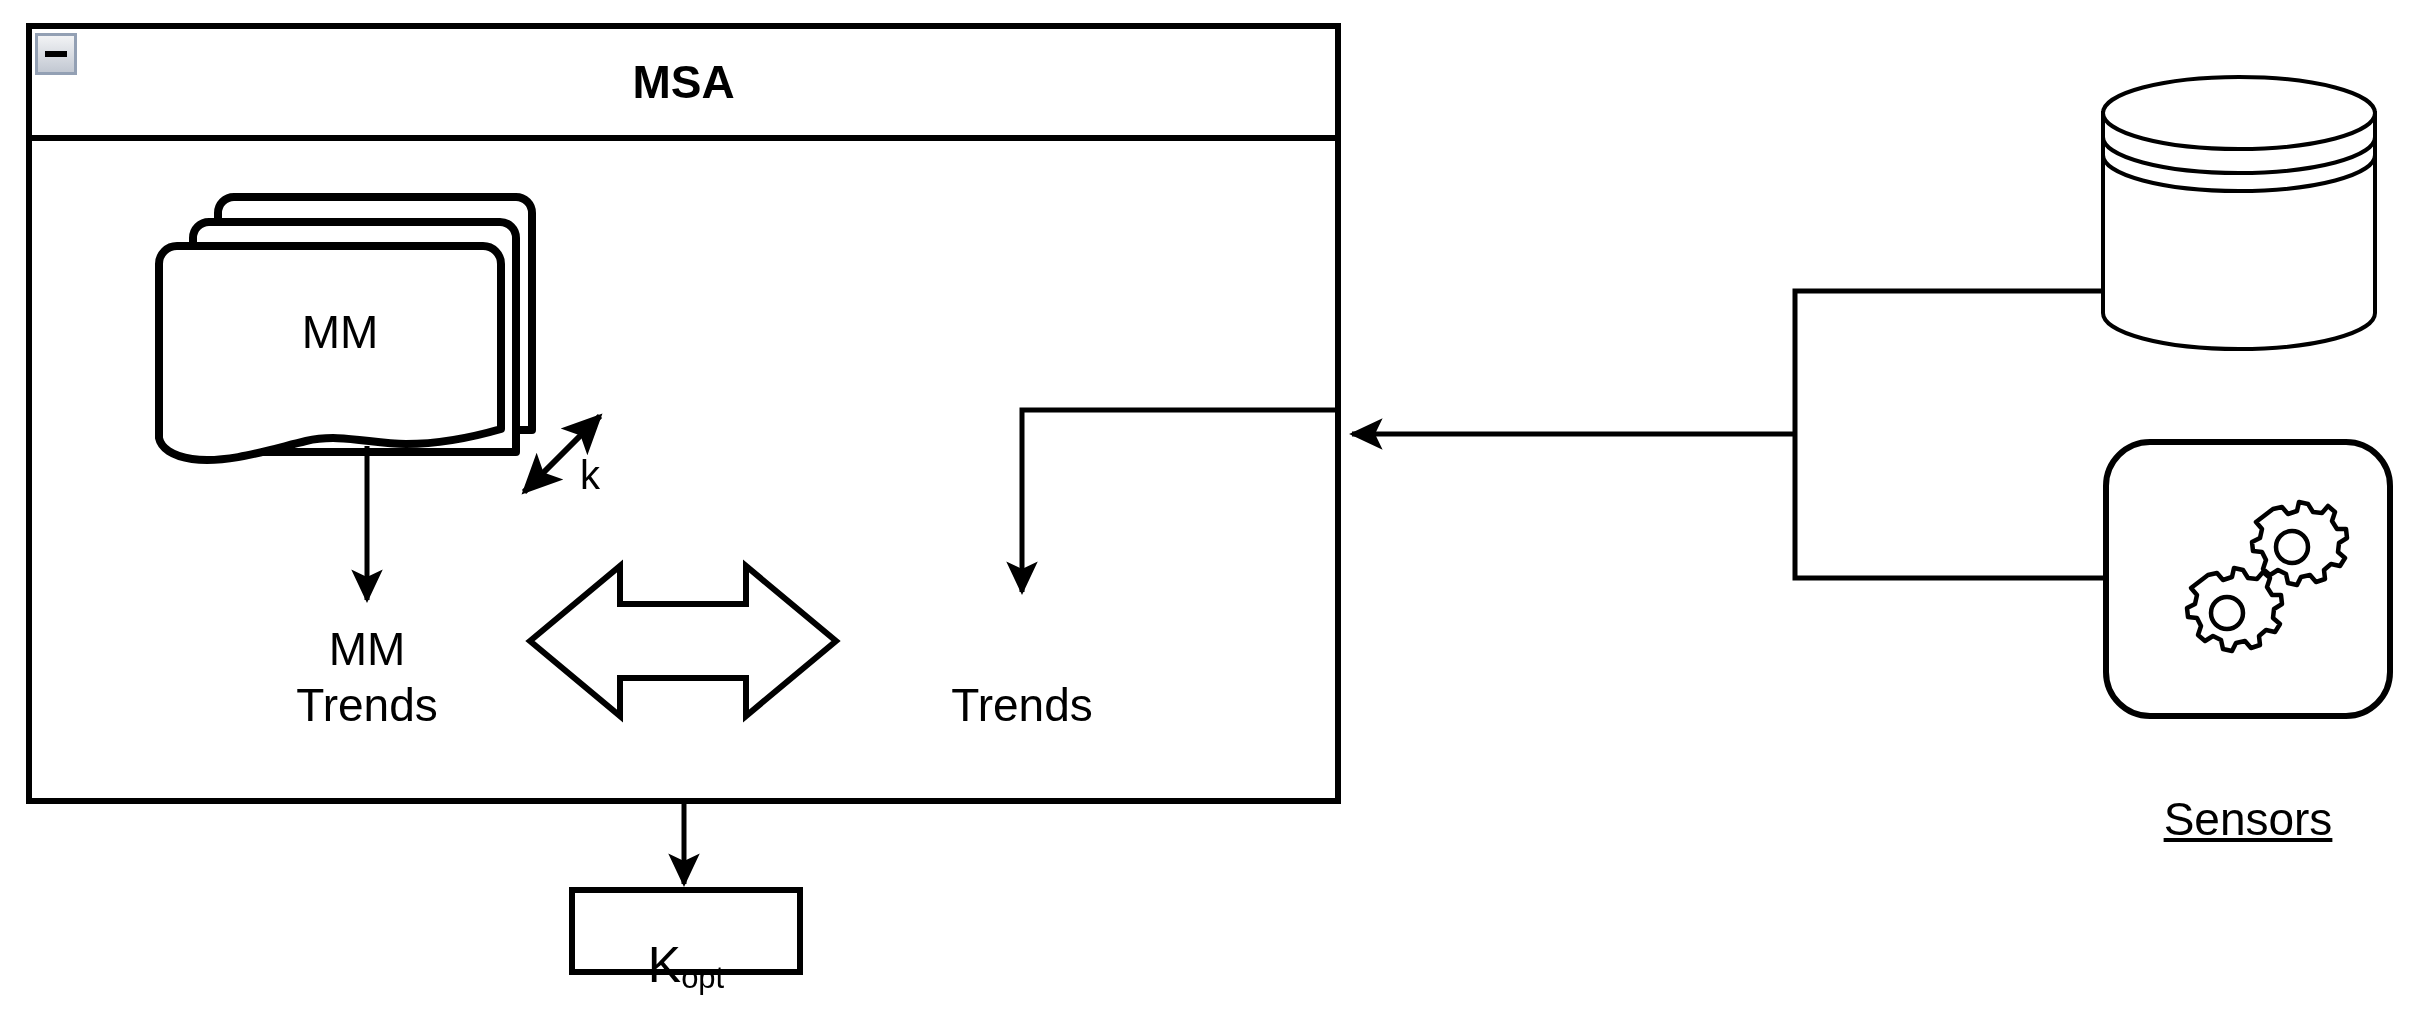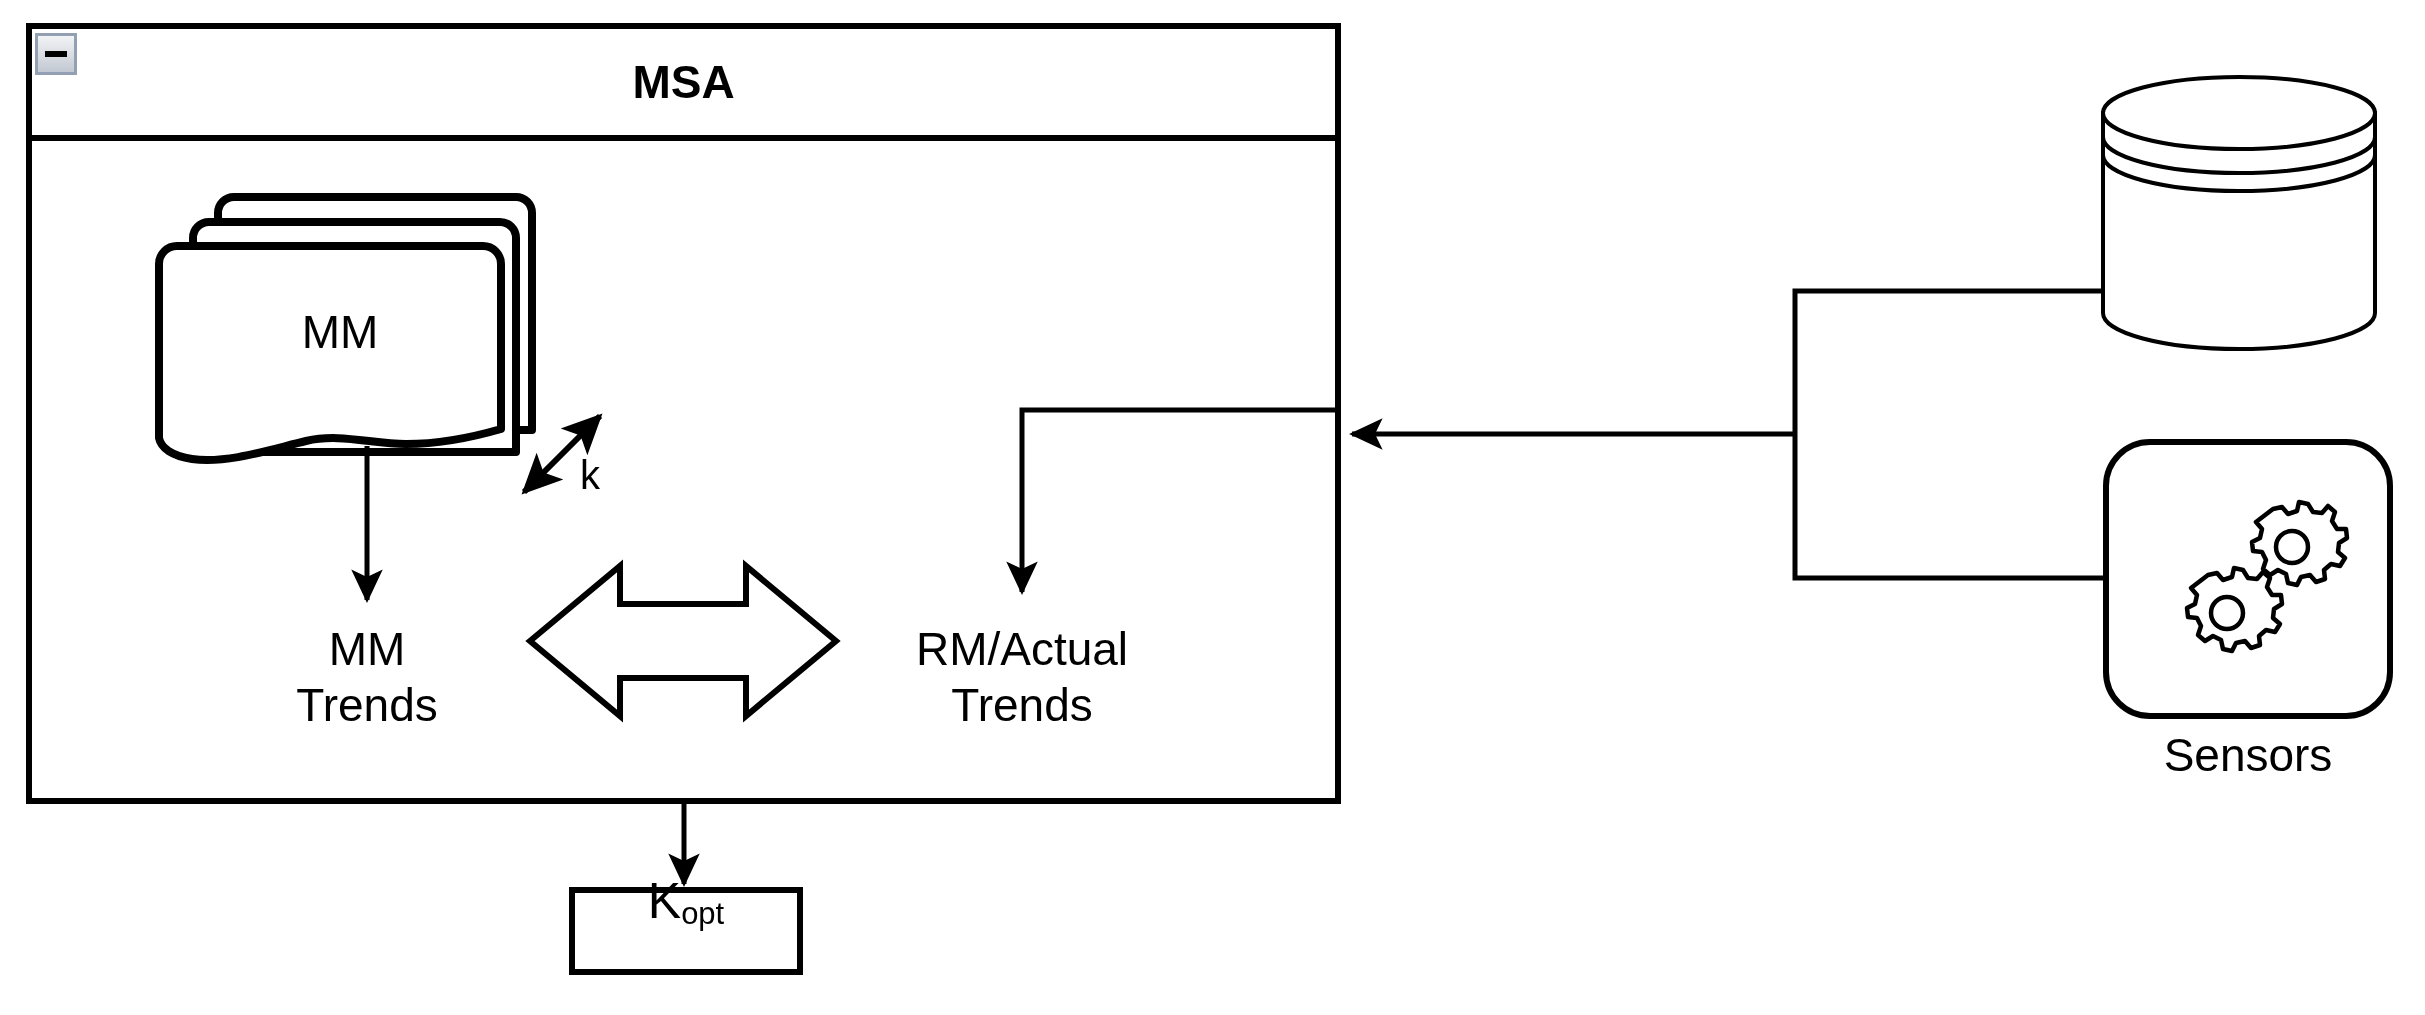--- a/index.html
+++ b/index.html
@@ -187,21 +187,20 @@
 
   <div class="lbl lbl-title" style="left:29px; top:55px; width:1309px;">MSA</div>
 
   <div class="lbl lbl-node" style="left:220px; top:305px; width:240px;">MM</div>
 
   <div class="lbl lbl-k" style="left:560px; top:452px; width:60px;">k</div>
 
   <div class="lbl lbl-node" style="left:227px; top:622px; width:280px;">MM</div>
   <div class="lbl lbl-node" style="left:227px; top:678px; width:280px;">Trends</div>
 
-  <div class="lbl lbl-node" style="left:872px; top:622px; width:300px;">RM/Actual</div>
   <div class="lbl lbl-node" style="left:872px; top:678px; width:300px;">Trends</div>
 
-  <div class="lbl lbl-kopt" style="left:572px; top:872px; width:228px;"><span>K</span><sub>opt</sub></div>
-
-
-  <div class="lbl lbl-node" style="left:2098px; top:728px; width:300px;">Sensors</div>
+  <div class="lbl lbl-kopt" style="left:572px; top:936px; width:228px;"><span>K</span><sub>opt</sub></div>
+
+
+  <div class="lbl lbl-node" style="left:2098px; top:792px; width:300px;text-decoration:underline;">Sensors</div>
 
 </div>
 
 </body></html>

